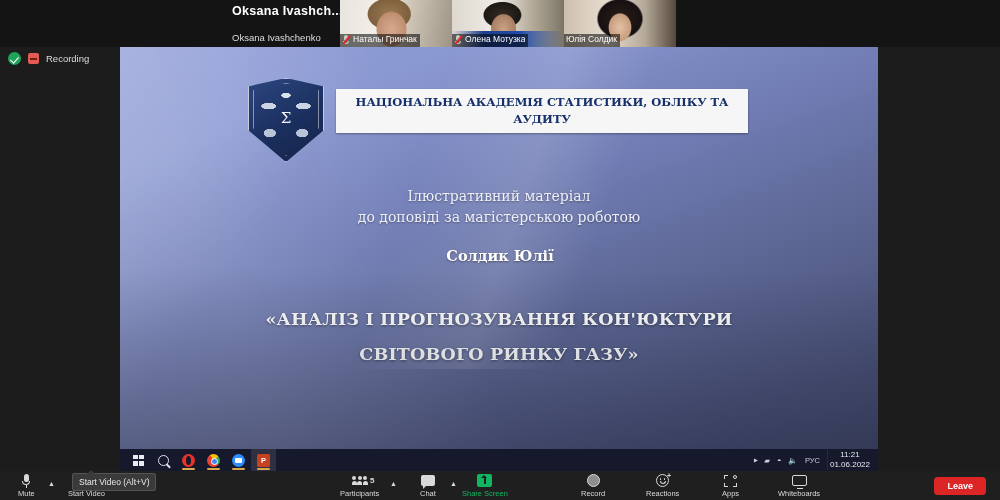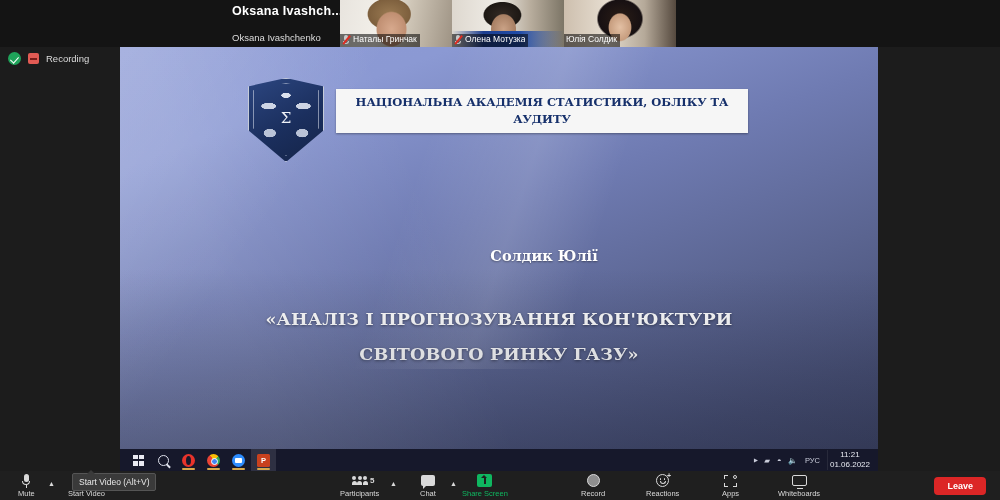--- a/index.html
+++ b/index.html
@@ -90,21 +90,21 @@
       box-shadow: 0 1px 2px rgba(0,0,0,.35); }
   .banner .txt { color: #16306b; font-family: "DejaVu Serif", serif; font-weight: bold; font-size: 11.5px;
       line-height: 1.45; text-align: center; padding: 5px 9px; }
 
   .sub { position: absolute; left: 0; width: 758px; text-align: center; color: #eef0f8;
       font-family: "DejaVu Serif", serif; font-size: 14px; line-height: 1.5;
       text-shadow: 0 1px 2px rgba(0,0,0,.35); }
   .sub.l1 { top: 139px; }
   .author { position: absolute; left: 0; width: 760px; top: 200px; text-align: center; color: #ffffff;
       font-family: "DejaVu Serif", serif; font-weight: bold; font-size: 14.5px;
-      text-shadow: 0 1px 2px rgba(0,0,0,.4); margin-left: 44px; }
+      text-shadow: 0 1px 2px rgba(0,0,0,.4); }
   .maintitle { position: absolute; left: 0; width: 758px; top: 255px; text-align: center; color: #ffffff;
       font-family: "DejaVu Serif", serif; font-weight: bold; font-size: 17.5px; line-height: 2.0;
       letter-spacing: .2px; text-shadow: 0 1px 3px rgba(0,0,0,.45); }
 
   
   .taskbar { position: absolute; left: 120px; top: 449px; width: 758px; height: 22px; background: #16182b; display: flex; align-items: center; }
   .tbicons { display: flex; align-items: center; gap: 0; padding-left: 6px; }
   .tbi { width: 25px; height: 22px; display: flex; align-items: center; justify-content: center; position: relative; }
   .tbi.run::after { content:""; position:absolute; bottom:1px; left:6px; width:13px; height:2px; background:#d8a84b; border-radius:1px; }
   .tbi.act { background: #2e3042; }
@@ -233,20 +233,24 @@
       <div class="shape"></div>
       <div class="ring"></div>
       <div class="wreath"></div>
       <div class="sigma">Σ</div>
     </div>
 
     <div class="banner">
       <div class="txt">НАЦІОНАЛЬНА АКАДЕМІЯ СТАТИСТИКИ, ОБЛІКУ ТА АУДИТУ</div>
     </div>
 
+    <div class="sub l1">
+      <div>Ілюстративний матеріал</div>
+      <div>до доповіді за магістерською роботою</div>
+    </div>
 
     <div class="author">Солдик Юлії</div>
 
     <div class="maintitle">
       <div>«АНАЛІЗ І ПРОГНОЗУВАННЯ КОН'ЮКТУРИ</div>
       <div>СВІТОВОГО РИНКУ ГАЗУ»</div>
     </div>
   </div>
 
   <div class="taskbar">

